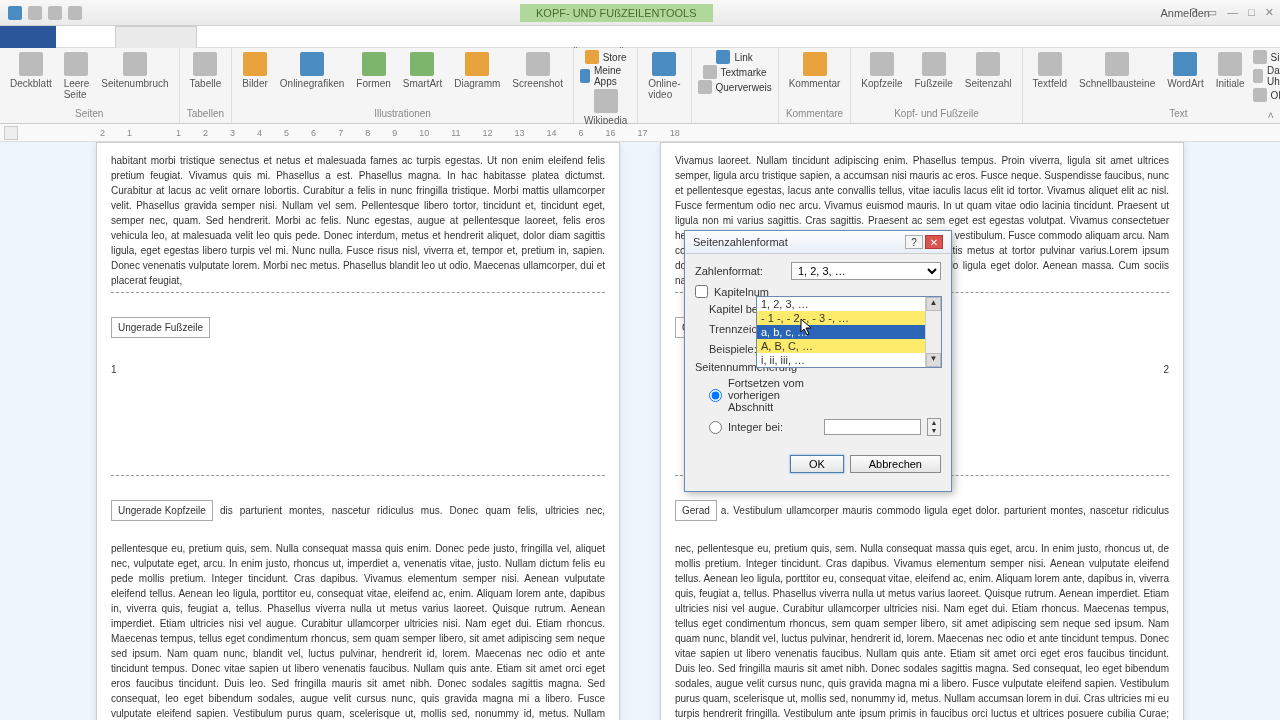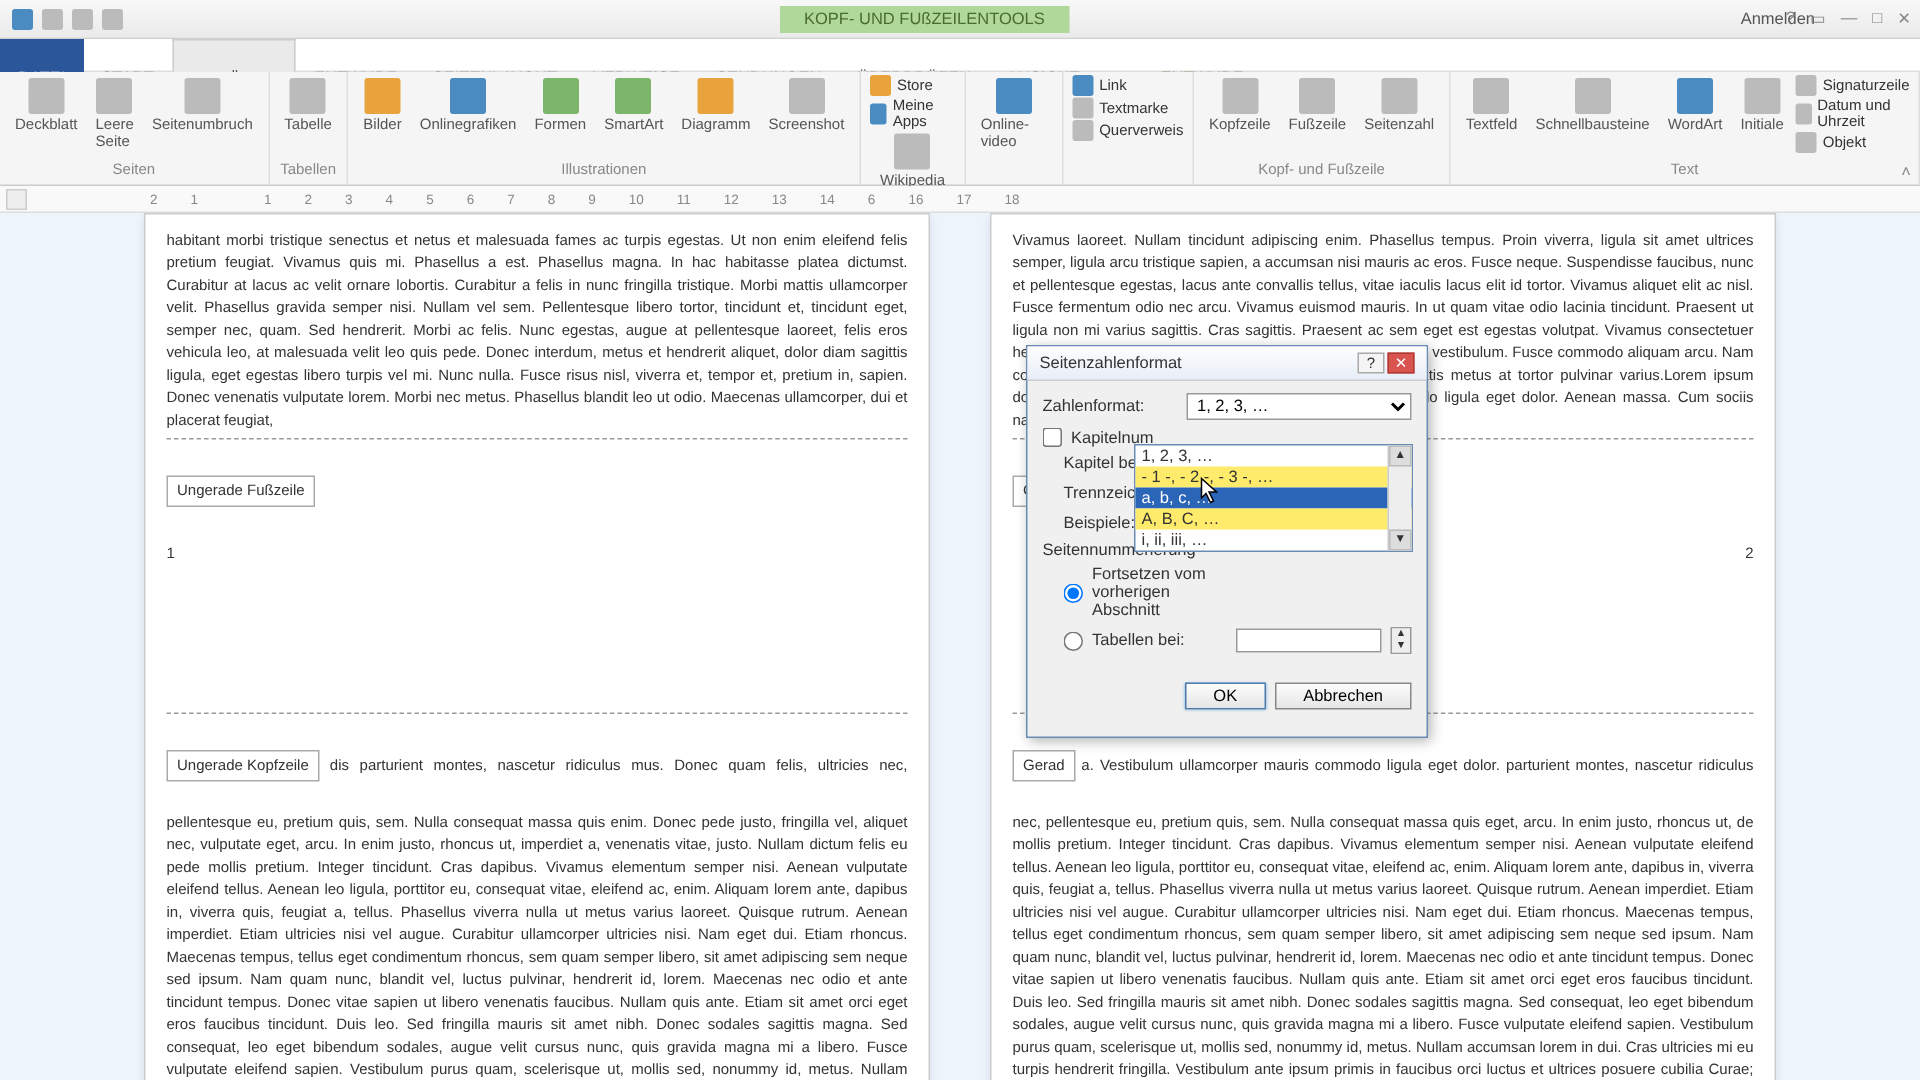--- a/index.html
+++ b/index.html
@@ -21,21 +21,21 @@
 .tabs .tab.active { background: #eaeaea; color: #1a1a1a; border: 1px solid #ccc; border-bottom: none; }
 .tabs .tab.context { color: #4a6b2f; margin-left: 30px; }
 
 
 .ribbon { height: 76px; background: #f5f5f5; border-bottom: 1px solid #ccc; display: flex; position: relative; }
 .ribbon-group { border-right: 1px solid #ddd; padding: 2px 6px; display: flex; flex-direction: column; align-items: center; justify-content: space-between; }
 .ribbon-group .items { display: flex; gap: 4px; }
 .ribbon-group .item { display: flex; flex-direction: column; align-items: center; gap: 2px; font-size: 10px; color: #555; padding: 2px 4px; cursor: pointer; }
 .ribbon-group .item .icon { width: 24px; height: 24px; }
 .ribbon-group .label { font-size: 10px; color: #888; padding-bottom: 2px; }
-.ribbon-group .small-items { display: flex; flex-direction: column; gap: 1px; font-size: 10px; align-items: flex-start; }
+.ribbon-group .small-items { display: flex; flex-direction: column; gap: 1px; font-size: 10px; align-items: center; }
 .ribbon-group .small-items .sitem { display: flex; align-items: center; gap: 4px; cursor: pointer; }
 .ribbon .collapse { position: absolute; right: 6px; bottom: 2px; color: #888; cursor: pointer; }
 
 .icon { display: inline-block; background: #ddd; border-radius: 2px; }
 .icon.blue { background: #4a8bc2; }
 .icon.orange { background: #e8a33d; }
 .icon.green { background: #7db56d; }
 .icon.gray { background: #bbb; }
 .icon.small { width: 14px; height: 14px; }
 
@@ -209,20 +209,29 @@
       <div class="sitem">
           <span class="icon small gray"></span>
           <span>Textmarke</span>
         </div>
       <div class="sitem">
           <span class="icon small gray"></span>
           <span>Querverweis</span>
         </div>
     </div>
     <div class="label" style="visibility:hidden">Links</div>
+  </div>
+  <div class="ribbon-group">
+    <div class="items">
+        <div class="item">
+          <span class="icon orange"></span>
+          <span>Kommentar</span>
+        </div>
+      </div>
+    <div class="label">Kommentare</div>
   </div>
   <div class="ribbon-group">
     <div class="items">
       <div class="item">
           <span class="icon gray"></span>
           <span>Kopfzeile</span>
         </div>
       <div class="item">
           <span class="icon gray"></span>
           <span>Fußzeile</span>
@@ -351,21 +360,21 @@
       <label style="width:130px">Beispiele:</label>
       <span>1-1, 1-A</span>
     </div>
     <div class="section-label">Seitennummerierung</div>
     <div class="row indent">
       <input type="radio" name="pn" checked="" style="">
       <label>Fortsetzen vom vorherigen Abschnitt</label>
     </div>
     <div class="row indent">
       <input type="radio" name="pn" style="">
-      <label>Tabellen bei:</label>
+      <label>Integer bei:</label>
       <input type="text" style="width: 40px;">
       <div class="spinner">
           <span>▲</span>
           <span>▼</span>
         </div>
     </div>
   </div>
   <div class="btnrow">
     <button class="primary">OK</button>
     <button>Abbrechen</button>

